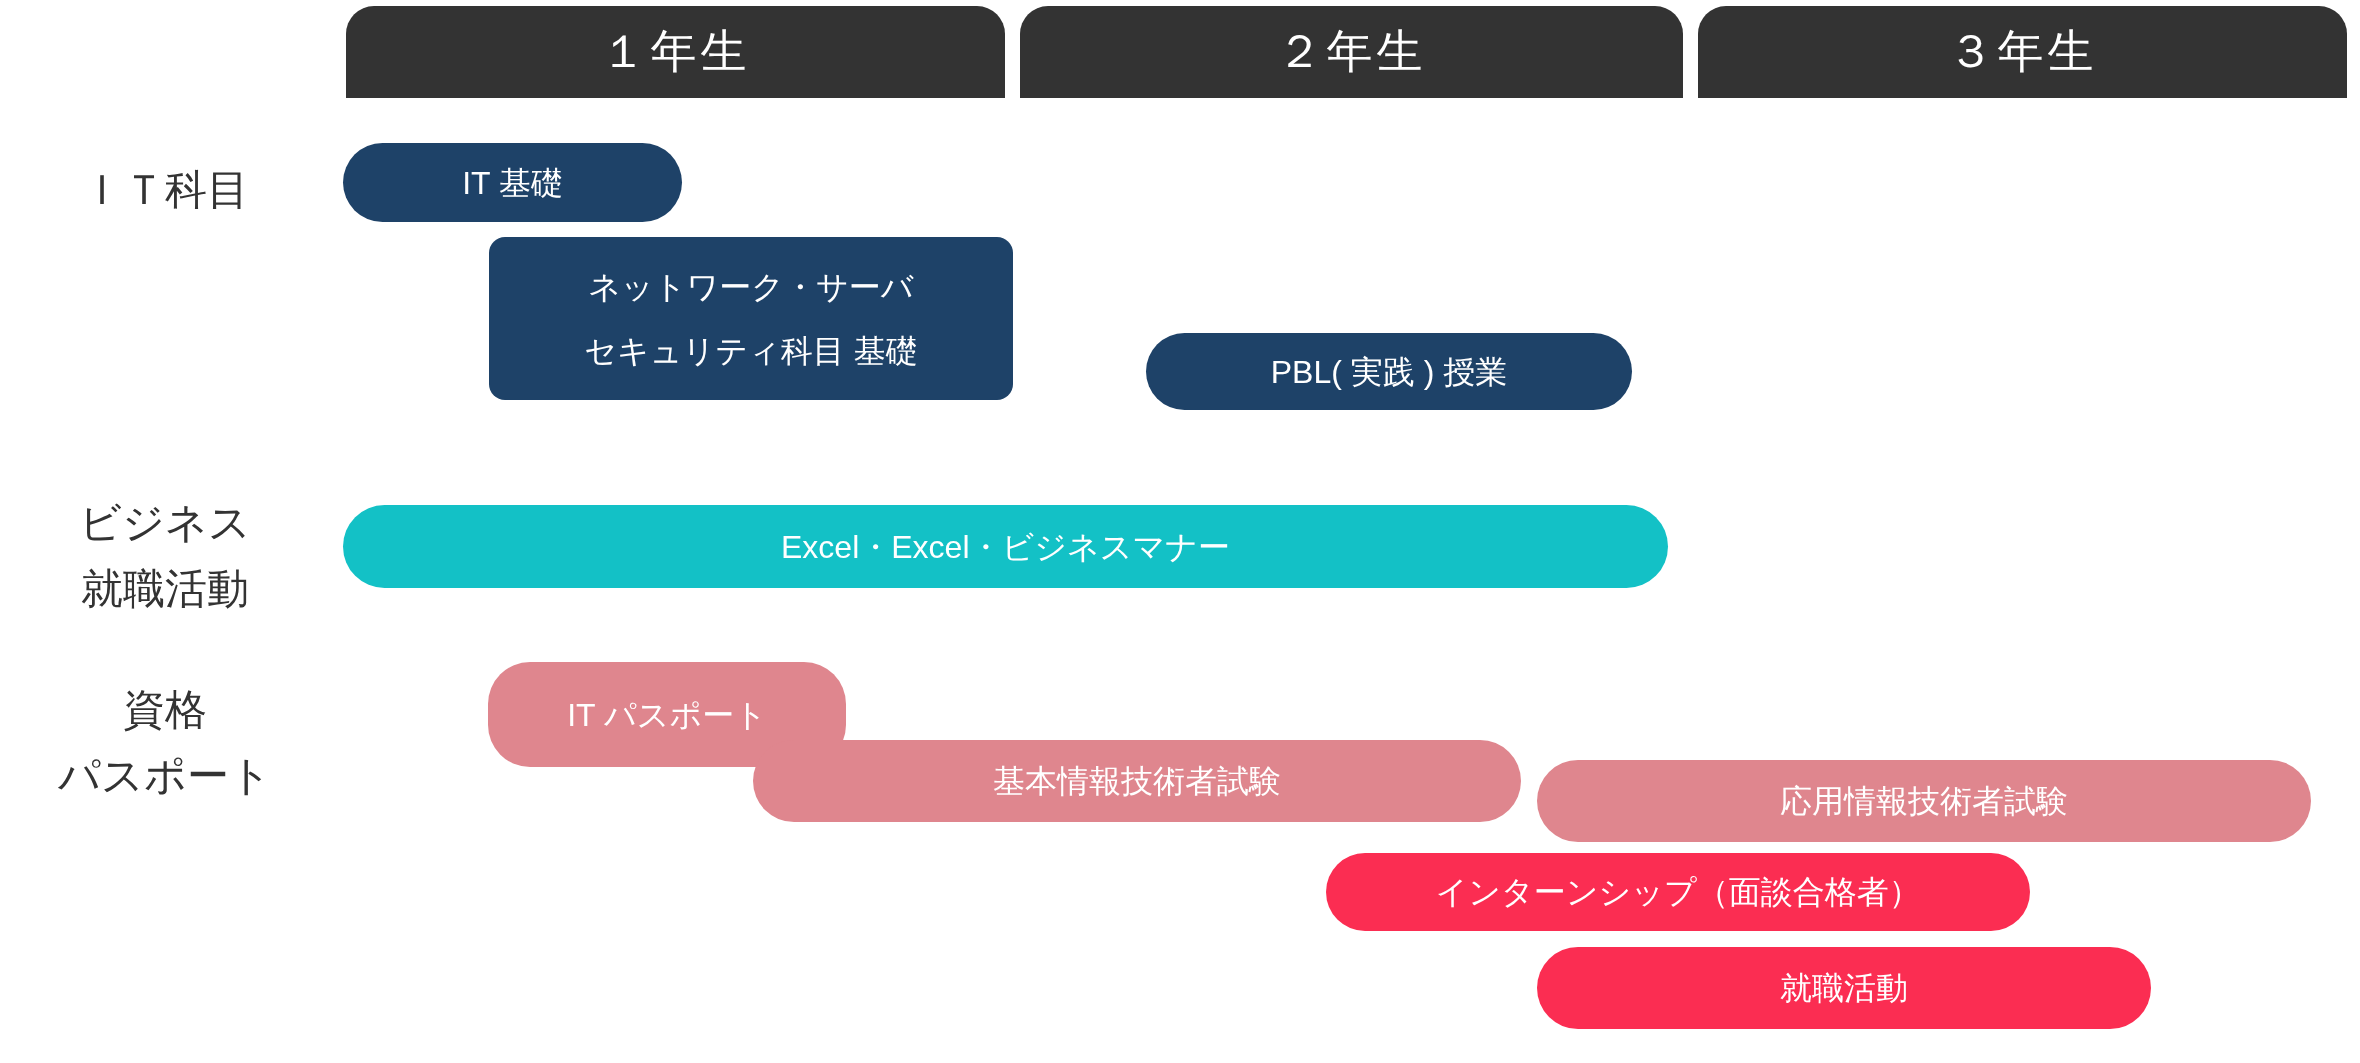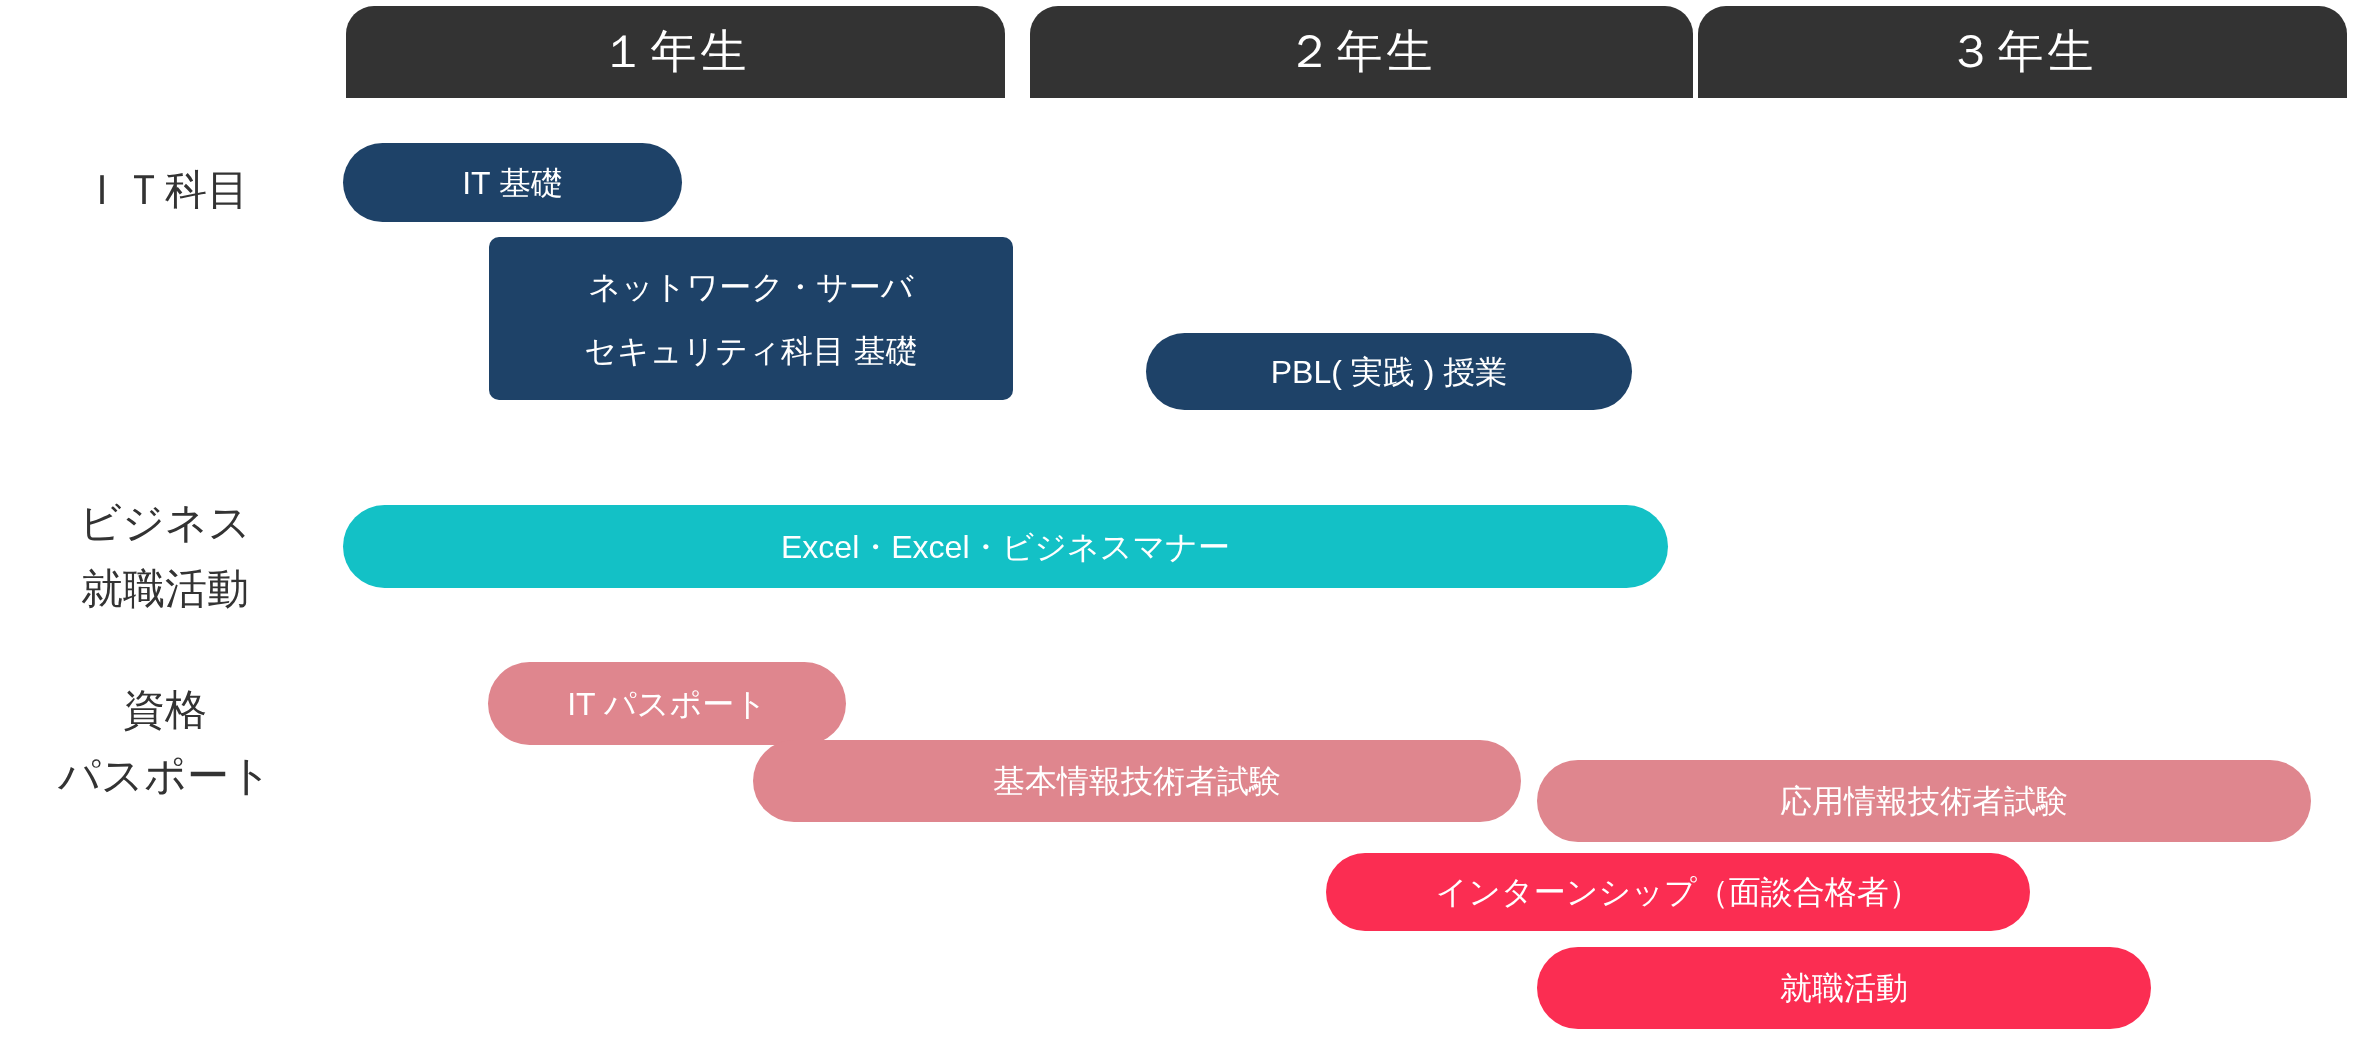--- a/index.html
+++ b/index.html
@@ -40,35 +40,35 @@
   .bar.teal { background: #13C1C6; }
   .bar.pink { background: #DF868E; }
   .bar.red  { background: #FB2D52; }
 </style>
 </head>
 <body>
 
 <div class="canvas">
 
   <div class="abs year-header" style="left:346px; top:6px; width:659px; height:92px;">１年生</div>
-  <div class="abs year-header" style="left:1020px; top:6px; width:663px; height:92px;margin-left:10px;">２年生</div>
+  <div class="abs year-header" style="left:1020px; top:6px; width:663px; height:92px;">２年生</div>
   <div class="abs year-header" style="left:1698px; top:6px; width:649px; height:92px;">３年生</div>
 
   <div class="abs row-label" style="left:20px; top:157px; width:290px; height:66px;">ＩＴ科目</div>
   <div class="abs row-label" style="left:20px; top:490px; width:290px; height:132px;">ビジネス
 就職活動</div>
   <div class="abs row-label" style="left:20px; top:677px; width:290px; height:132px;">資格
 パスポート</div>
 
   <div class="abs bar navy" style="left:343px; top:143px; width:339px; height:79px;">IT 基礎</div>
-  <div class="abs bar navy" style="left:489px; top:237px; width:524px; height:163px; border-radius:10px;">ネットワーク・サーバ
+  <div class="abs bar navy" style="left:489px; top:237px; width:524px; height:163px; border-radius:16px;">ネットワーク・サーバ
 セキュリティ科目 基礎</div>
   <div class="abs bar navy" style="left:1146px; top:333px; width:486px; height:77px;">PBL( 実践 ) 授業</div>
 
   <div class="abs bar teal" style="left:343px; top:505px; width:1325px; height:83px;">Excel・Excel・ビジネスマナー</div>
 
-  <div class="abs bar pink" style="left:488px; top:662px; width:358px; height:83px;">IT パスポート</div>
+  <div class="abs bar pink" style="left:488px; top:662px; width:358px; height:105px;">IT パスポート</div>
   <div class="abs bar pink" style="left:753px; top:740px; width:768px; height:82px;">基本情報技術者試験</div>
   <div class="abs bar red" style="left:1326px; top:853px; width:704px; height:78px;">インターンシップ（面談合格者）</div>
   <div class="abs bar pink" style="left:1537px; top:760px; width:774px; height:82px;">応用情報技術者試験</div>
   <div class="abs bar red" style="left:1537px; top:947px; width:614px; height:82px;">就職活動</div>
 
 </div>
 
 </body></html>

